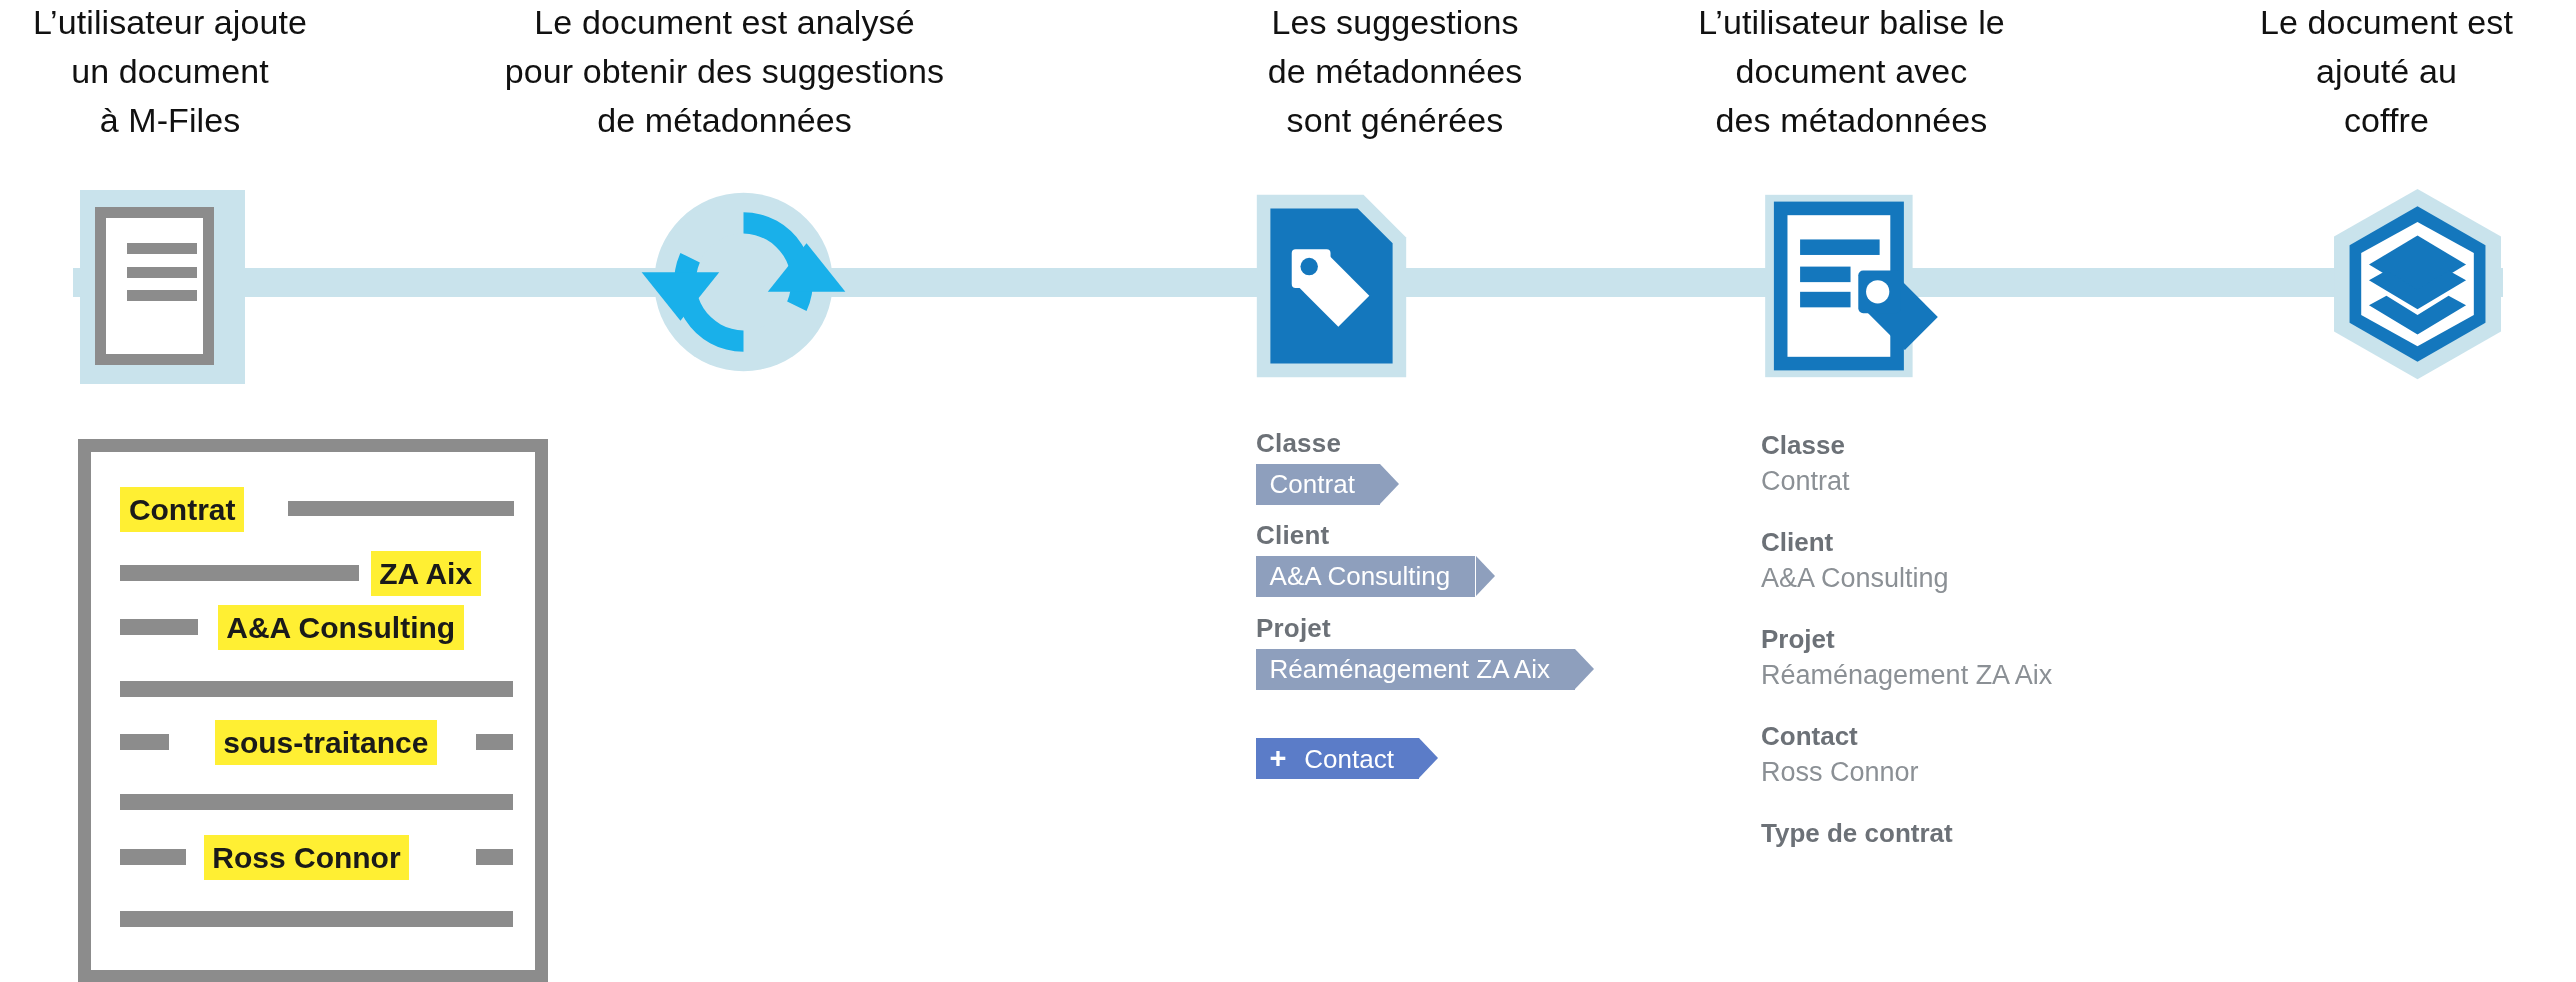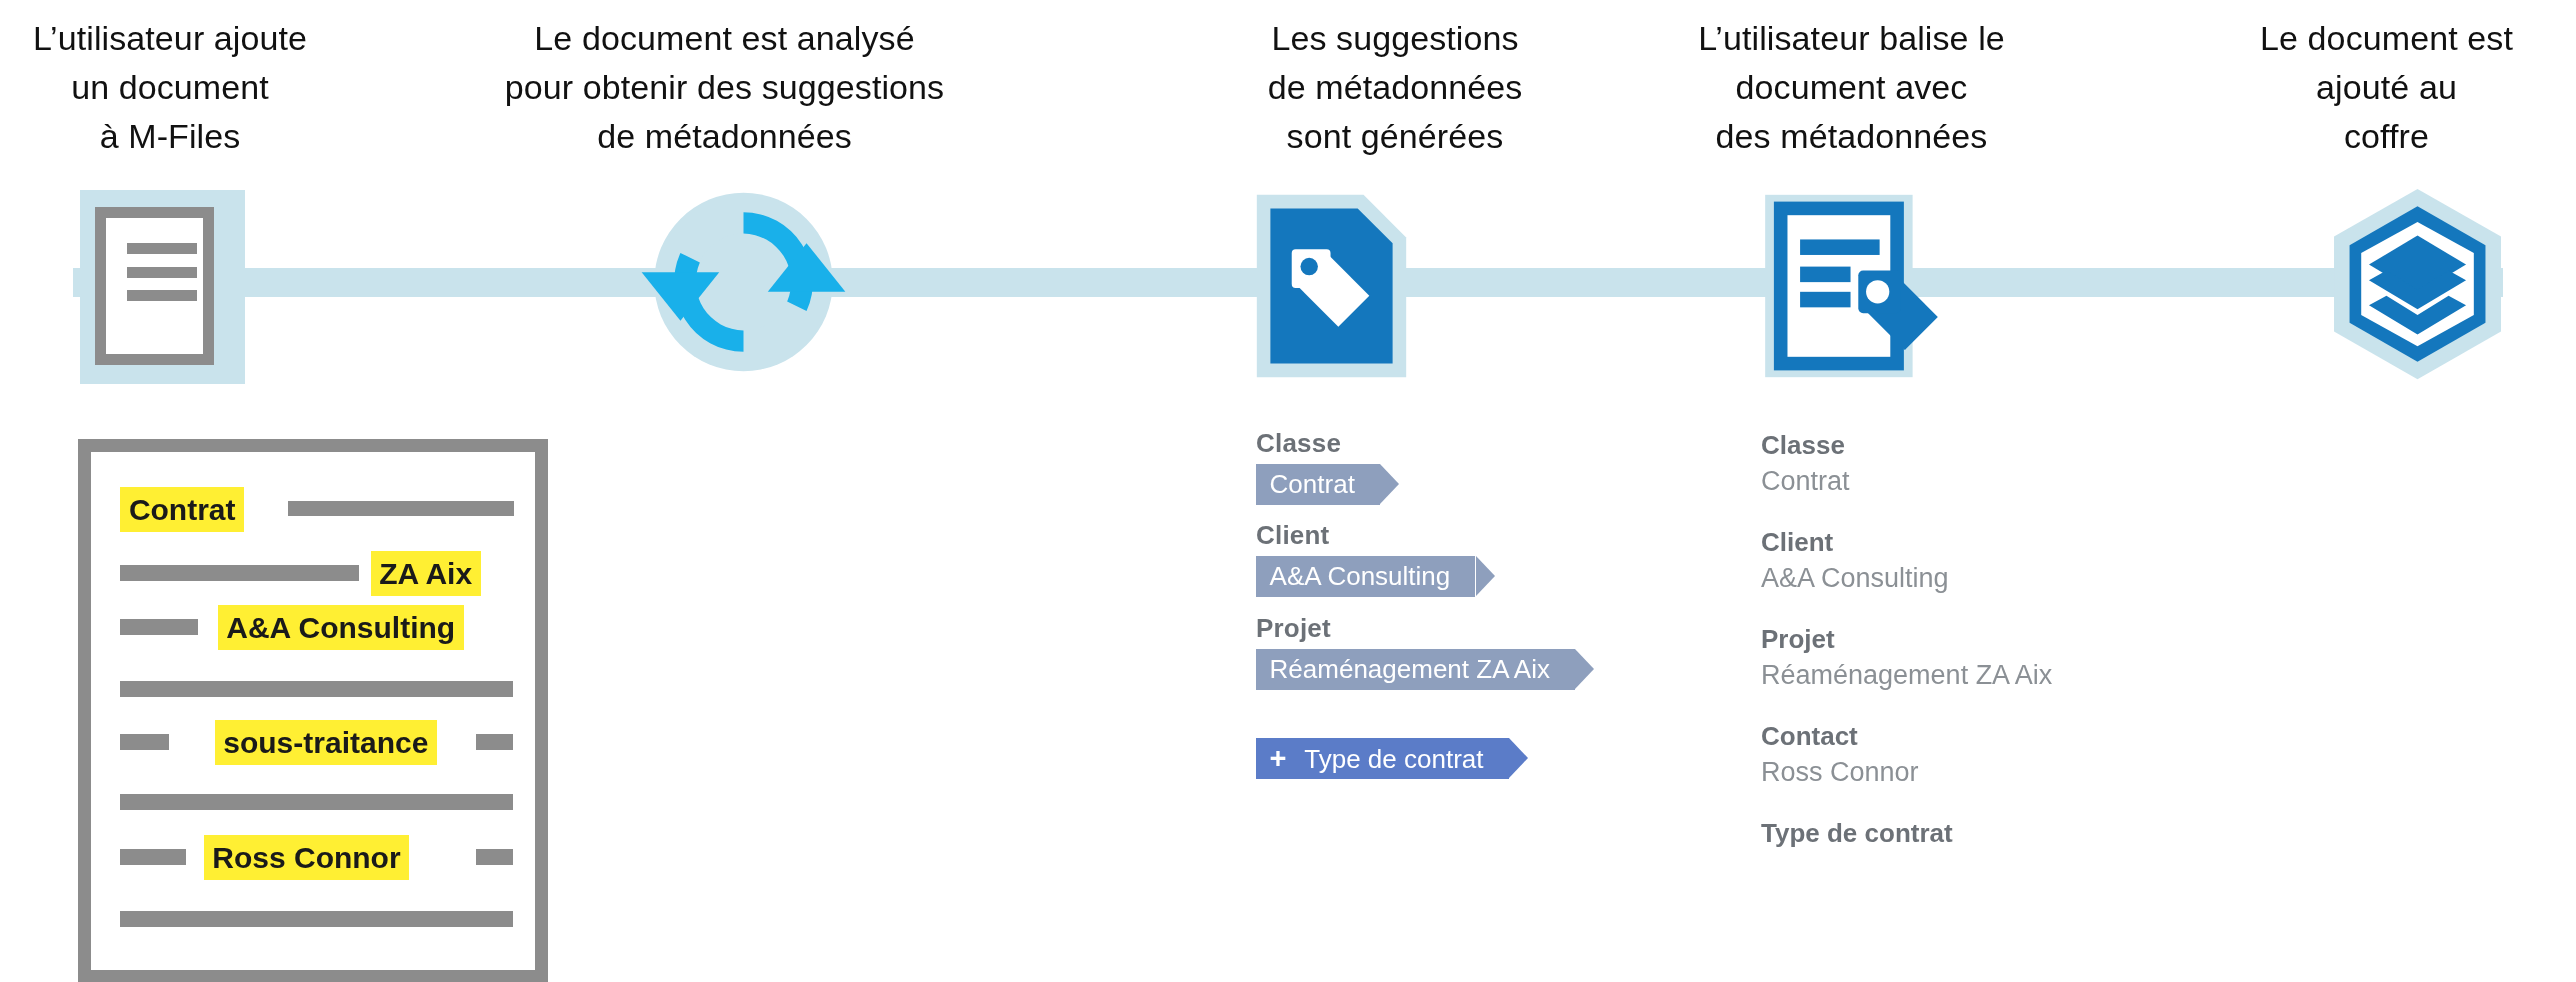--- a/index.html
+++ b/index.html
@@ -1,20 +1,20 @@
 <!DOCTYPE html>
 <html><head>
 <meta charset="utf-8">
 <style>
   html,body{margin:0;padding:0;background:#fff;}
   body{width:2576px;height:983px;position:relative;overflow:hidden;
        font-family:"Liberation Sans","DejaVu Sans",sans-serif;color:#000;}
 
   
-  .captions{position:absolute;top:16px;left:0;width:2105px;height:146px;}
+  .captions{position:absolute;top:0;left:0;width:2105px;height:146px;}
   .caption{position:absolute;text-align:center;font-size:34px;line-height:49px;
            font-weight:400;color:#111;letter-spacing:0.1px;}
   .cap1{left:0;    width:340px;top:-1.9px;}
   .cap2{left:440;  }
   .cap2{left:428px;width:593px;top:-1.9px;}
   .cap3{left:1108px;width:574px;top:-1.9px;}
   .cap4{left:1594px;width:515px;top:-1.9px;}
   .cap5{left:2197px;width:379px;top:-1.9px;}
 
   
@@ -199,22 +199,22 @@
   <div><span class="chip">Contrat</span></div>
 
   <div class="sg-label">Client</div>
   <div><span class="chip">A&amp;A Consulting</span></div>
 
   <div class="sg-label">Projet</div>
   <div><span class="chip">Réaménagement ZA Aix</span></div>
 
   <div class="gap"></div>
 
-
-  <div><span class="chip add"><span class="plus">+</span><span>Type de contrat</span></span></div>
+  <div><span class="chip add"><span class="plus">+</span><span>Contact</span></span></div>
+
 </div>
 
 <div class="meta">
   <div class="m-label">Classe</div>
   <div class="m-value">Contrat</div>
 
   <div class="m-label">Client</div>
   <div class="m-value">A&amp;A Consulting</div>
 
   <div class="m-label">Projet</div>

